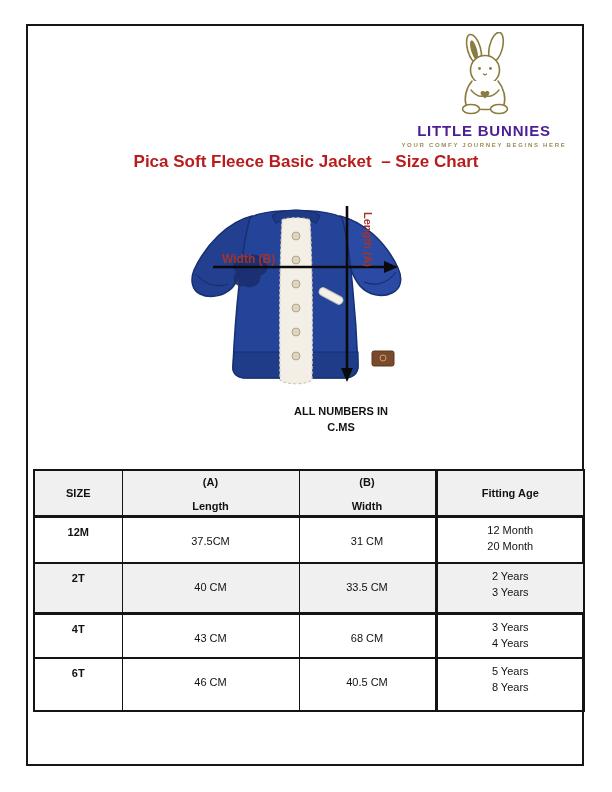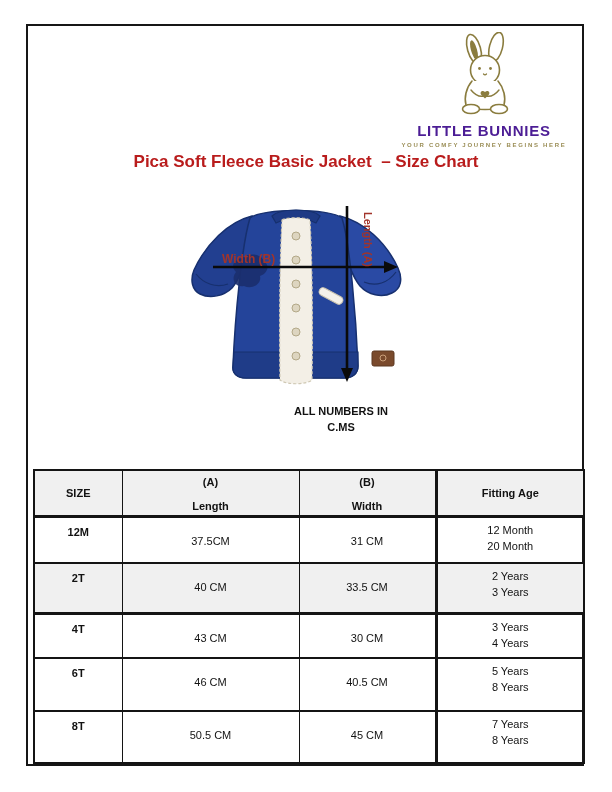--- a/index.html
+++ b/index.html
@@ -192,38 +192,29 @@
       <td class="val">40 CM</td>
       <td class="val">33.5 CM</td>
       <td class="age-col">
         <div>2 Years</div>
         <div>3 Years</div>
       </td>
     </tr>
     <tr class="thick-top" style="height:45px;">
       <td class="size-col">4T</td>
       <td class="val">43 CM</td>
-      <td class="val">30 CM</td>
+      <td class="val">68 CM</td>
       <td class="age-col">
         <div>3 Years</div>
         <div>4 Years</div>
       </td>
     </tr>
     <tr style="height:53px;">
       <td class="size-col">6T</td>
       <td class="val">46 CM</td>
       <td class="val">40.5 CM</td>
       <td class="age-col">
         <div>5 Years</div>
         <div>8 Years</div>
       </td>
     </tr>
-    <tr style="height:52px;">
-      <td class="size-col">8T</td>
-      <td class="val">50.5 CM</td>
-      <td class="val">45 CM</td>
-      <td class="age-col">
-        <div>7 Years</div>
-        <div>8 Years</div>
-      </td>
-    </tr>
   </tbody>
 </table>
 
 </body></html>

